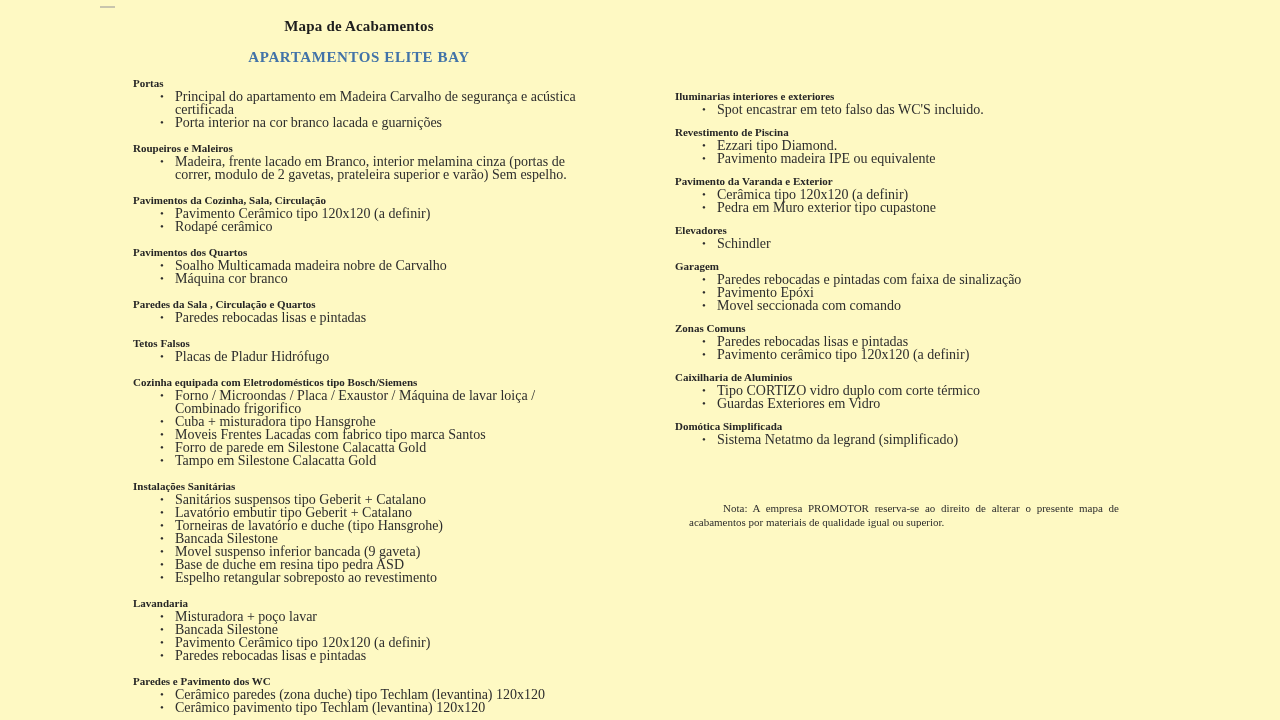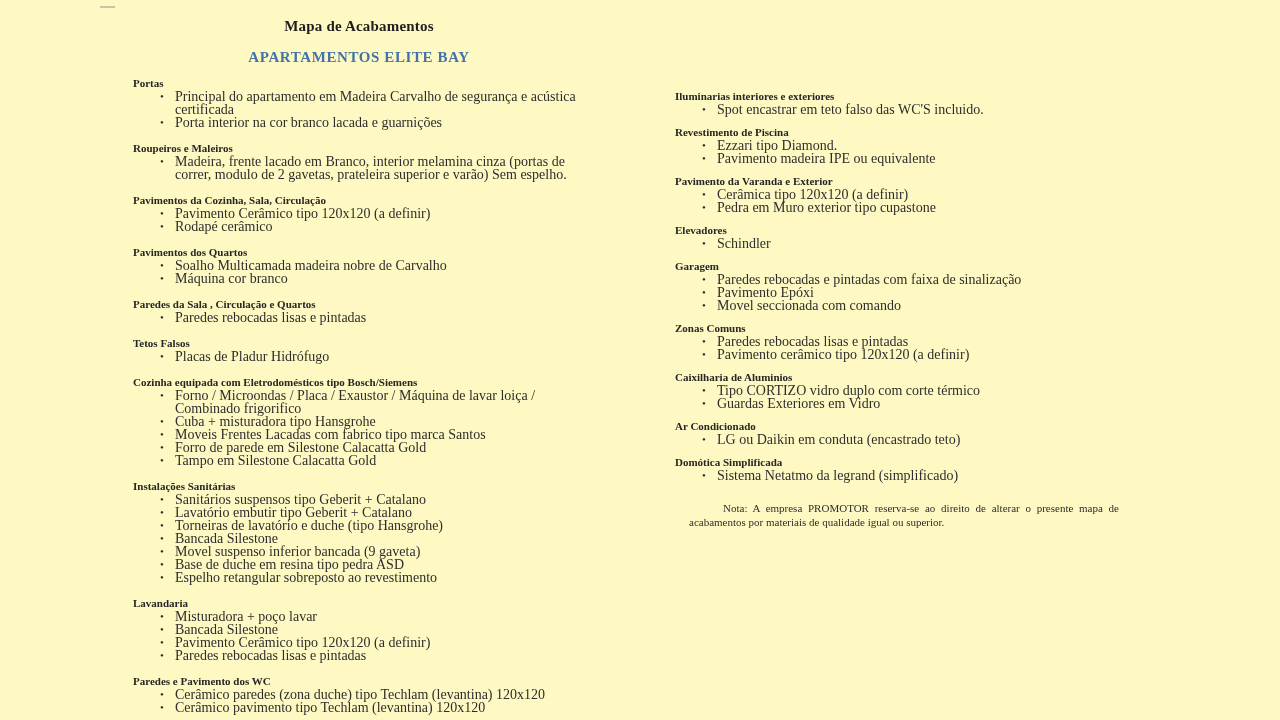--- a/index.html
+++ b/index.html
@@ -232,26 +232,20 @@
         </ul>
       </div>
       <div class="section">
         <div class="sec-heading">Caixilharia de Aluminios</div>
         <ul class="sec-items">
           <li>Tipo CORTIZO vidro duplo com corte térmico</li>
           <li>Guardas Exteriores em Vidro</li>
         </ul>
       </div>
       <div class="section">
-        <div class="sec-heading">Ar Condicionado</div>
-        <ul class="sec-items">
-          <li>LG ou Daikin em conduta (encastrado teto)</li>
-        </ul>
-      </div>
-      <div class="section">
         <div class="sec-heading">Domótica Simplificada</div>
         <ul class="sec-items">
           <li>Sistema Netatmo da legrand (simplificado)</li>
         </ul>
       </div>
     </div>
 
   <div class="doc-note">Nota: A empresa PROMOTOR reserva-se ao direito de alterar o presente mapa de acabamentos por materiais de qualidade igual ou superior.</div>
 </div>
 

